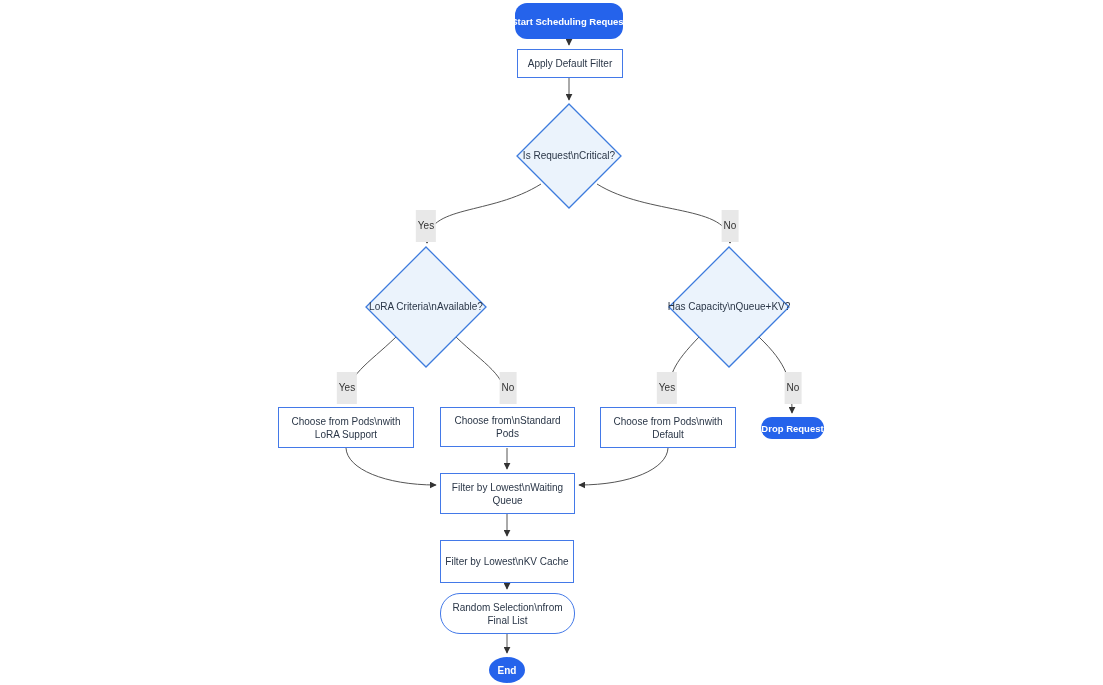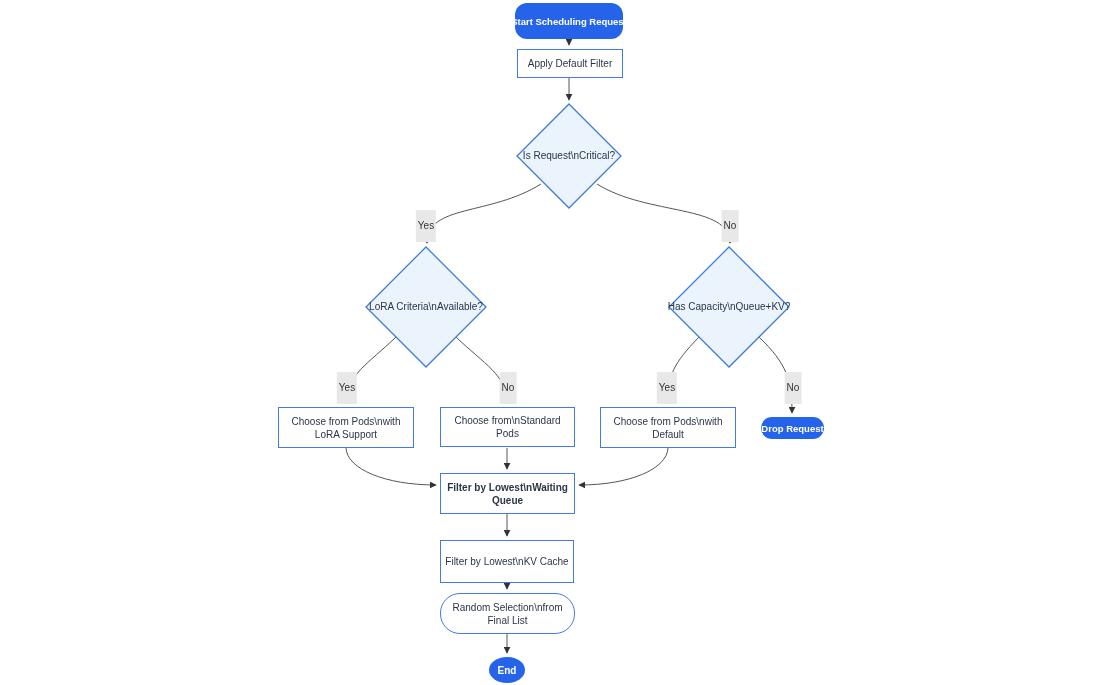--- a/index.html
+++ b/index.html
@@ -149,21 +149,21 @@
 
   <div class="node rect-node" style="left:600px; top:407px; width:136px; height:41px;">
     <div>Choose from Pods\nwith</div>
     <div>Default</div>
   </div>
 
   <div class="node pill-node" style="left:761px; top:417px; width:63px; height:22px;">
     <span>Drop Request</span>
   </div>
 
-  <div class="node rect-node" style="left:440px; top:473px; width:135px; height:41px;font-weight:bold;">
+  <div class="node rect-node" style="left:440px; top:473px; width:135px; height:41px;">
     <div>Filter by Lowest\nWaiting</div>
     <div>Queue</div>
   </div>
 
   <div class="node rect-node" style="left:440px; top:540px; width:134px; height:43px;">
     <div>Filter by Lowest\nKV Cache</div>
   </div>
 
   <div class="node rect-node" style="left:440px; top:593px; width:135px; height:41px;border-radius:20px;">
     <div>Random Selection\nfrom</div>

